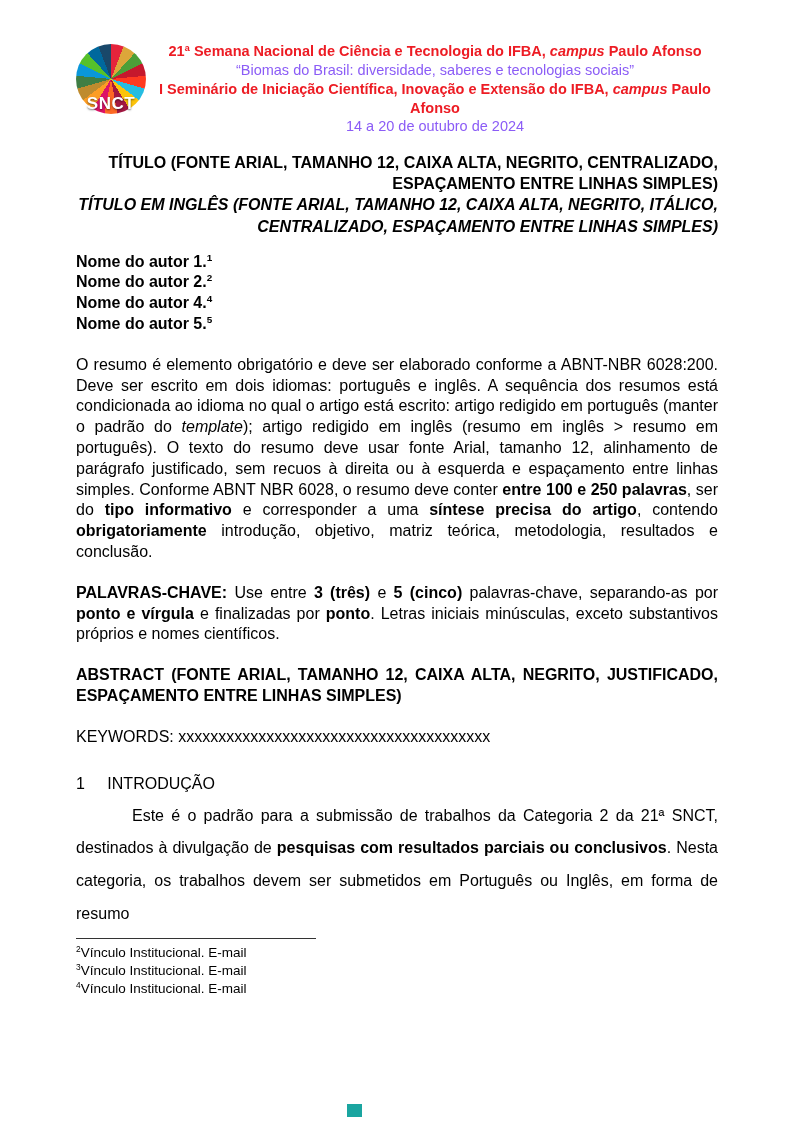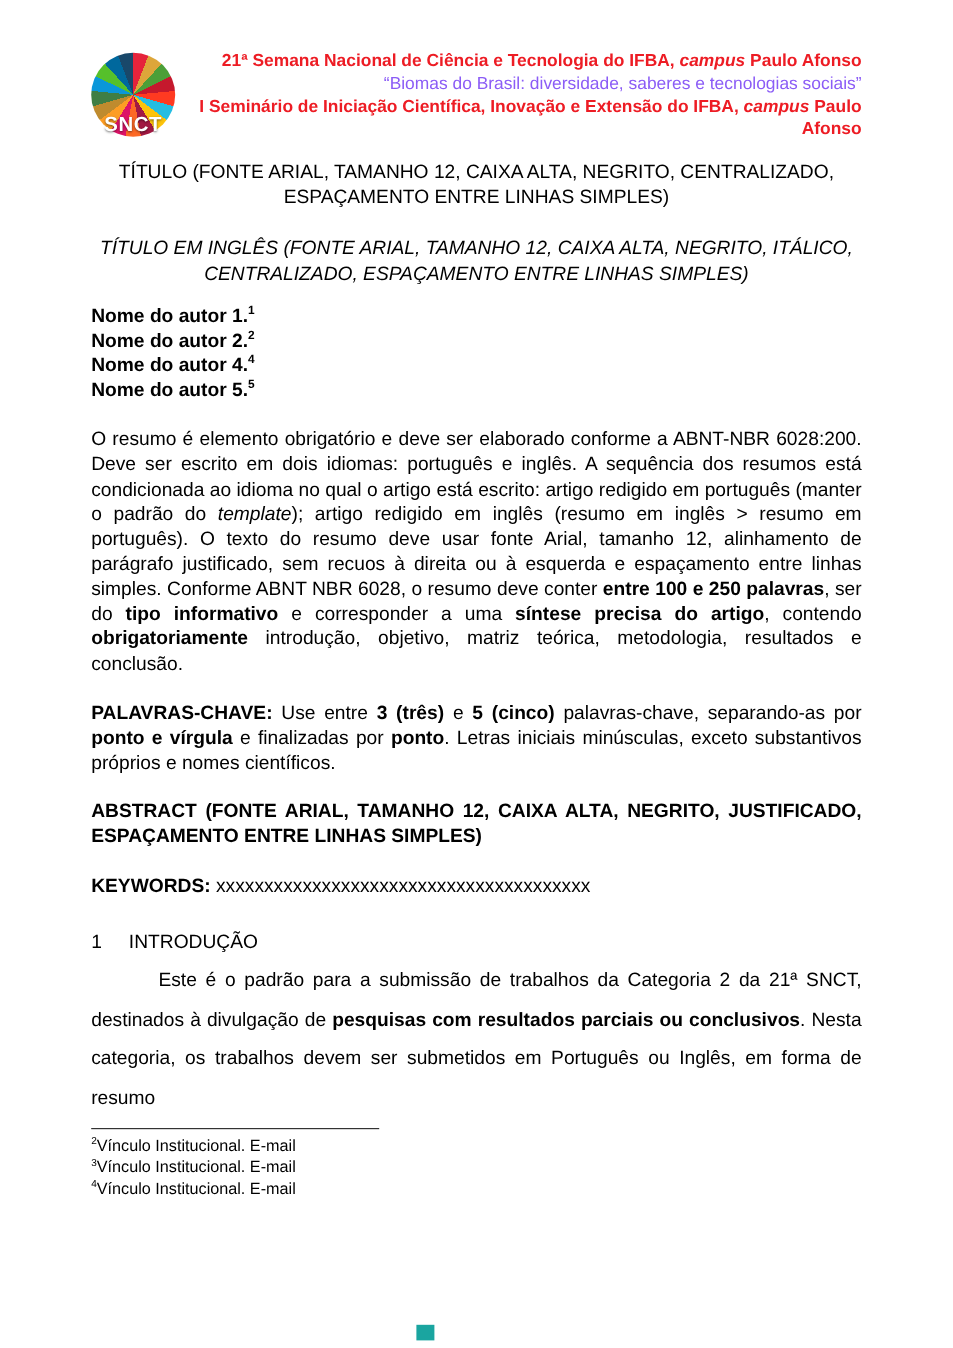--- a/index.html
+++ b/index.html
@@ -16,27 +16,27 @@
   .header { display:flex; align-items:flex-start; }
   .logo {
     width:70px; height:70px; border-radius:50%;
     flex:0 0 auto; display:flex; align-items:flex-end; justify-content:center;
     margin-top:2px;
   }
   .logo-text {
     color:#fff; font-weight:bold; font-size:17px; letter-spacing:.5px;
     text-shadow:0 1px 2px rgba(0,0,0,.55);
   }
-  .header-text { flex:1; text-align:right; font-size:14.5px; line-height:1.3; padding-left:6px; }
+  .header-text { flex:1; text-align:center; font-size:14.5px; line-height:1.3; padding-left:6px; }
   .hdr-red { color:var(--red); font-weight:bold; }
   .hdr-black { color:#8b5cf6; }
 
   
-  .title-block { margin-top:16px; text-align:center; font-weight:normal; line-height:1.32; }
-  .title-en { margin-top:21px; font-style:italic; }
+  .title-block { margin-top:16px; text-align:right; font-weight:bold; line-height:1.32; }
+  .title-en { margin-top:0; font-style:italic; }
 
   
   .authors { margin-top:15px; text-align:left; font-weight:bold; line-height:1.3; }
 
   
   .block { margin-top:20px; }
   .just { text-align:justify; line-height:1.3; }
   .bold { font-weight:bold; }
 
   sup { font-size:62%; vertical-align:super; line-height:0; }
@@ -66,20 +66,21 @@
 <div class="page">
 
   <div class="header">
     <div class="logo" style="background: conic-gradient(rgb(229, 36, 59) 0deg, rgb(229, 36, 59) 21.1765deg, rgb(221, 166, 58) 21.1765deg, rgb(221, 166, 58) 42.3529deg, rgb(76, 159, 56) 42.3529deg, rgb(76, 159, 56) 63.5294deg, rgb(197, 25, 45) 63.5294deg, rgb(197, 25, 45) 84.7059deg, rgb(255, 58, 33) 84.7059deg, rgb(255, 58, 33) 105.882deg, rgb(38, 189, 226) 105.882deg, rgb(38, 189, 226) 127.059deg, rgb(252, 195, 11) 127.059deg, rgb(252, 195, 11) 148.235deg, rgb(162, 25, 66) 148.235deg, rgb(162, 25, 66) 169.412deg, rgb(253, 105, 37) 169.412deg, rgb(253, 105, 37) 190.588deg, rgb(221, 19, 103) 190.588deg, rgb(221, 19, 103) 211.765deg, rgb(253, 157, 36) 211.765deg, rgb(253, 157, 36) 232.941deg, rgb(191, 139, 46) 232.941deg, rgb(191, 139, 46) 254.118deg, rgb(63, 126, 68) 254.118deg, rgb(63, 126, 68) 275.294deg, rgb(10, 151, 217) 275.294deg, rgb(10, 151, 217) 296.471deg, rgb(86, 192, 43) 296.471deg, rgb(86, 192, 43) 317.647deg, rgb(0, 104, 157) 317.647deg, rgb(0, 104, 157) 338.824deg, rgb(25, 72, 106) 338.824deg, rgb(25, 72, 106) 360deg);">
       <span class="logo-text">SNCT</span>
     </div>
     <div class="header-text">
       <div class="hdr-red"><span>21ª Semana Nacional de Ciência e Tecnologia do IFBA, </span><span style="font-style: italic;">campus</span><span> Paulo Afonso</span></div>
       <div class="hdr-black">“Biomas do Brasil: diversidade, saberes e tecnologias sociais”</div>
       <div class="hdr-red"><span>I Seminário de Iniciação Científica, Inovação e Extensão do IFBA, </span><span style="font-style: italic;">campus</span><span> Paulo Afonso</span></div>
+      <div class="hdr-black">14 a 20 de outubro de 2024</div>
     </div>
   </div>
 
   <div class="title-block">TÍTULO (FONTE ARIAL, TAMANHO 12, CAIXA ALTA, NEGRITO, CENTRALIZADO, ESPAÇAMENTO ENTRE LINHAS SIMPLES)</div>
   <div class="title-block title-en">TÍTULO EM INGLÊS (FONTE ARIAL, TAMANHO 12, CAIXA ALTA, NEGRITO, ITÁLICO, CENTRALIZADO, ESPAÇAMENTO ENTRE LINHAS SIMPLES)</div>
 
   <div class="authors">
     <div><span>Nome do autor 1.</span><sup>1</sup></div>
     <div><span>Nome do autor 2.</span><sup>2</sup></div>
     <div><span>Nome do autor 4.</span><sup>4</sup></div>
@@ -89,21 +90,21 @@
   <div class="block just">
     <div class="just"><span>O resumo é elemento obrigatório e deve ser elaborado conforme a ABNT-NBR 6028:200. Deve ser escrito em dois idiomas: português e inglês. A sequência dos resumos está condicionada ao idioma no qual o artigo está escrito: artigo redigido em português (manter o padrão do </span><span style="font-style: italic;">template</span><span>); artigo redigido em inglês (resumo em inglês &gt; resumo em português). O texto do resumo deve usar fonte Arial, tamanho 12, alinhamento de parágrafo justificado, sem recuos à direita ou à esquerda e espaçamento entre linhas simples. Conforme ABNT NBR 6028, o resumo deve conter </span><span style="font-weight: bold;">entre 100 e 250 palavras</span><span>, ser do </span><span style="font-weight: bold;">tipo informativo</span><span> e corresponder a uma </span><span style="font-weight: bold;">síntese precisa do artigo</span><span>, contendo </span><span style="font-weight: bold;">obrigatoriamente</span><span> introdução, objetivo, matriz teórica, metodologia, resultados e conclusão.</span></div>
   </div>
 
   <div class="block just"><span style="font-weight: bold;">PALAVRAS-CHAVE:</span><span> Use entre </span><span style="font-weight: bold;">3 (três)</span><span> e </span><span style="font-weight: bold;">5 (cinco)</span><span> palavras-chave, separando-as por </span><span style="font-weight: bold;">ponto e vírgula</span><span> e finalizadas por </span><span style="font-weight: bold;">ponto</span><span>. Letras iniciais minúsculas, exceto substantivos próprios e nomes científicos.</span></div>
 
   <div class="block just">
     <div class="bold just">ABSTRACT (FONTE ARIAL, TAMANHO 12, CAIXA ALTA, NEGRITO, JUSTIFICADO, ES­PAÇAMENTO ENTRE LINHAS SIMPLES)</div>
   </div>
 
-  <div class="block just"><span style="font-weight: bold;">KEYWORDS:</span><span> xxxxxxxxxxxxxxxxxxxxxxxxxxxxxxxxxxxxxxx</span></div>
+  <div class="block just"><span style="font-weight: normal;">KEYWORDS:</span><span> xxxxxxxxxxxxxxxxxxxxxxxxxxxxxxxxxxxxxxx</span></div>
 
   <div class="intro-heading">
     <span class="intro-num">1</span>
     <span class="intro-title">INTRODUÇÃO</span>
   </div>
   <div class="intro-body"><span>Este é o padrão para a submissão de trabalhos da Categoria 2 da 21ª SNCT, destinados à divulgação de </span><span style="font-weight: bold;">pesquisas com resultados parciais ou conclusivos</span><span>. Nesta categoria, os trabalhos devem ser submetidos em Português ou Inglês, em forma de resumo</span></div>
 
   <div class="footnote-sep"></div>
   <div class="footnotes">
     <div><sup>2</sup><span>Vínculo Institucional. E-mail</span></div>

